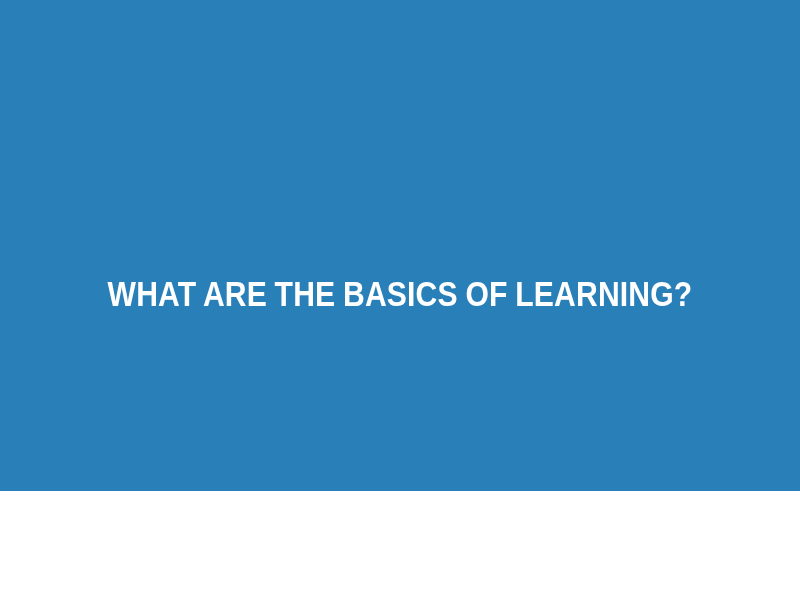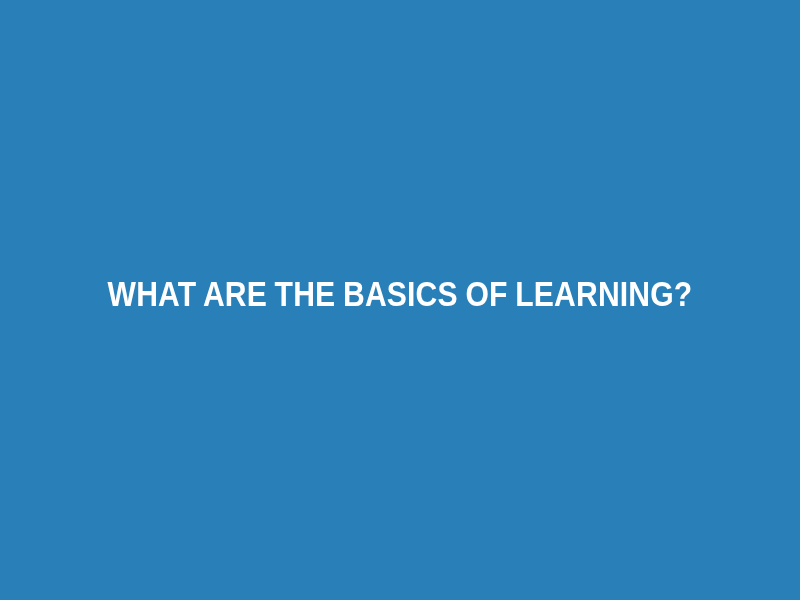--- a/index.html
+++ b/index.html
@@ -11,21 +11,21 @@
     width: 800px;
     height: 600px;
     overflow: hidden;
     font-family: "Liberation Sans", sans-serif;
   }
 
   
   #banner {
     position: relative;
     width: 800px;
-    height: 600px;
+    height: 491px;
     background: #2980b9;
     display: flex;
     align-items: center;
     justify-content: center;
     box-sizing: border-box;
     text-decoration: underline;
   }
 
   
   #headline-block {

